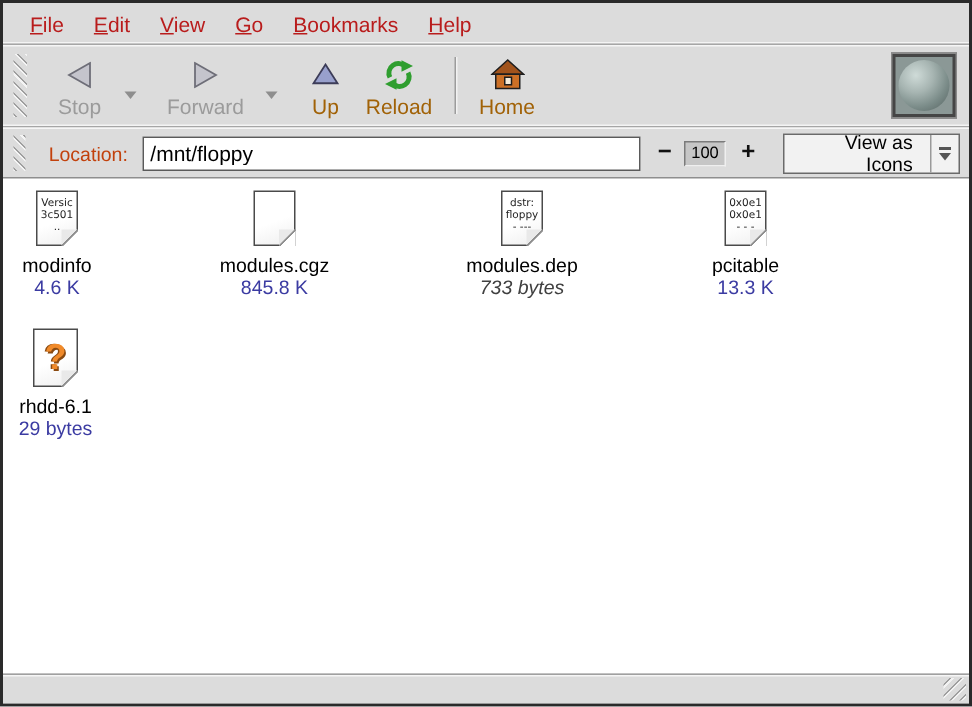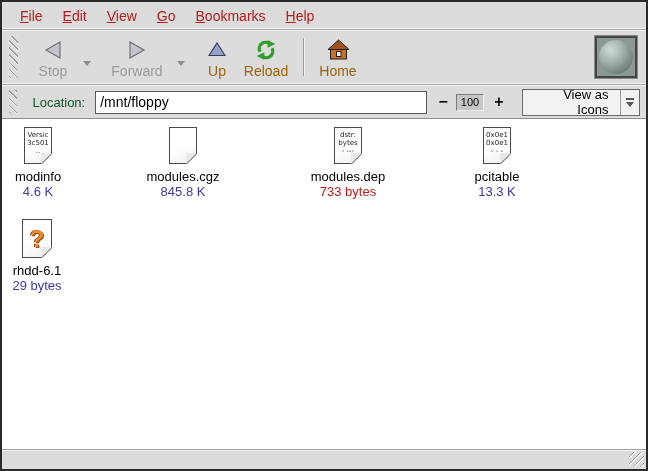--- a/index.html
+++ b/index.html
@@ -68,21 +68,21 @@
 
   
   .locbar {
     height:33px; flex:0 0 33px;
     display:flex; align-items:center;
     background:#dcdcdc;
     border-top:1px solid #f6f6f6;
     padding:0 6px 0 4px;
   }
   .locbar .grip { height:24px; }
-  .loc-label { font-size:13px; margin:0 10px 0 12px; color:#14532d; }
+  .loc-label { font-size:13px; margin:0 10px 0 12px; color:#c2410c; }
   .loc-input {
     width:352px; height:23px;
     border:1px solid #5a5a5a; background:#fff;
     font-family:Liberation Sans, sans-serif;
     font-size:14px; padding:0 4px; color:#000; outline:none;
   }
   .zoom-out, .zoom-in {
     font-size:16px; font-weight:bold; color:#111;
     padding:0 4px; margin-left:8px; cursor:default; line-height:20px;
   }
@@ -267,27 +267,27 @@
         <div class="fold"></div>
       </div>
       <div class="fname">modules.cgz</div>
       <div class="fsize" style="color: rgb(59, 59, 162);">845.8 K</div>
     </div>
 
     <div class="file-item" style="left:291px; top:8px;">
       <div class="page">
         <div class="preview">
           <div>dstr: </div>
-          <div>bytes</div>
+          <div>floppy</div>
           <div>-  ---</div>
         </div>
         <div class="fold"></div>
       </div>
       <div class="fname">modules.dep</div>
-      <div class="fsize" style="color: #b91c1c;">733 bytes</div>
+      <div class="fsize" style="color: #404040; font-style: italic;">733 bytes</div>
     </div>
 
     <div class="file-item" style="left:440px; top:8px;">
       <div class="page">
         <div class="preview">
           <div>0x0e1</div>
           <div>0x0e1</div>
           <div>- - -</div>
         </div>
         <div class="fold"></div>

